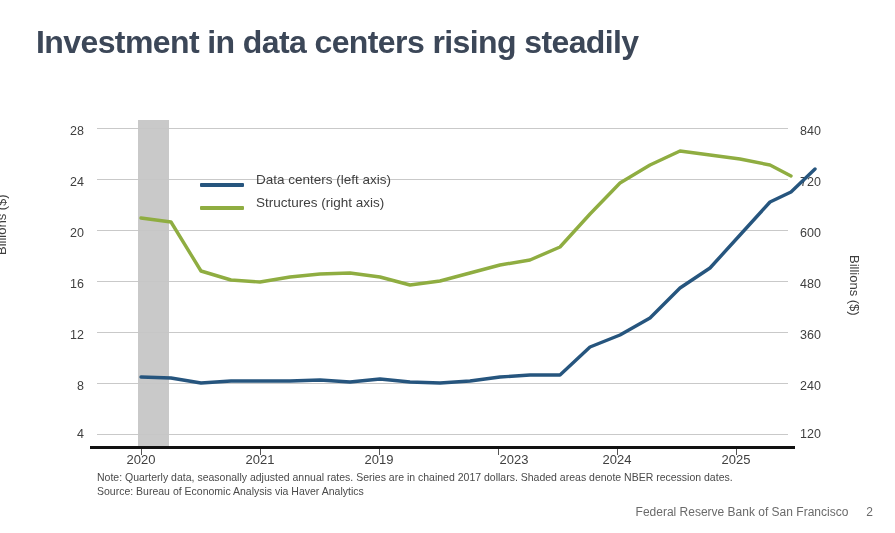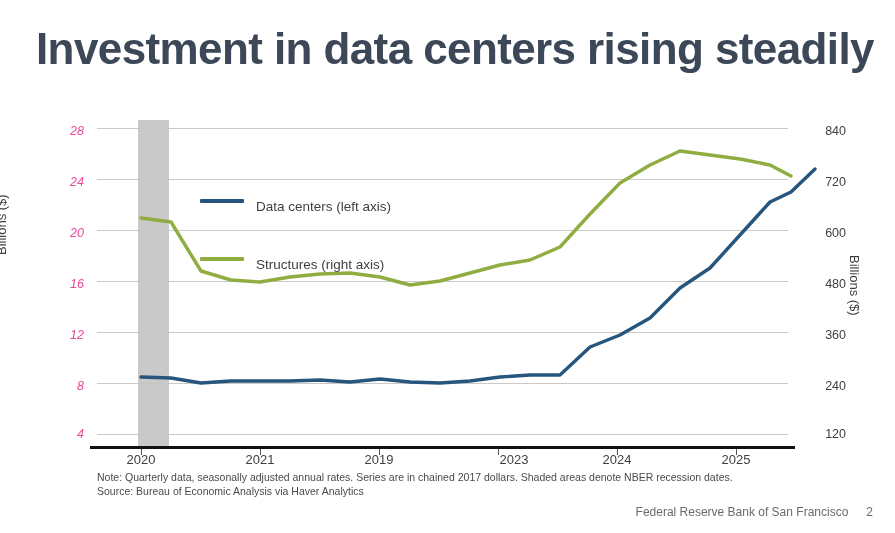--- a/index.html
+++ b/index.html
@@ -19,21 +19,21 @@
     position: absolute;
     left: 0; top: 0;
     width: 895px; height: 533px;
   }
 
   
   #chart-title {
     position: absolute;
     left: 36px;
     top: 24px;
-    font-size: 44px;
+    font-size: 32px;
     font-weight: bold;
     letter-spacing: -0.6px;
     color: #3c4758;
     white-space: nowrap;
   }
   #chart-subtitle {
     position: absolute;
     left: 37px;
     top: 84px;
     font-size: 19px;
@@ -79,27 +79,26 @@
     position: absolute;
     background: #c6c6c6;
     opacity: 0.95;
   }
 
   
   .y-tick-left {
     position: absolute;
     text-align: right;
     font-size: 12.5px;
-    color: #ec4899;
+    color: #404040;
     width: 40px;
-    font-style: italic;
   }
   .y-tick-right {
     position: absolute;
-    text-align: right;
+    text-align: left;
     font-size: 12.5px;
     color: #3f3f3f;
     width: 46px;
   }
   .x-tick {
     position: absolute;
     top: 452px;
     text-align: center;
     font-size: 13px;
     color: #3f3f3f;
@@ -127,23 +126,22 @@
   }
 
   
   #legend {
     position: absolute;
     left: 200px;
     top: 164px;
   }
   .legend-row {
     display: flex;
-    align-items: flex-start;
+    align-items: flex-end;
     height: 23px;
-    margin-top: 35px;
   }
   .legend-swatch {
     width: 44px;
     height: 4px;
     margin-right: 12px;
     border-radius: 1px;
   }
   .legend-label {
     font-size: 13.5px;
     color: #3f3f3f;

